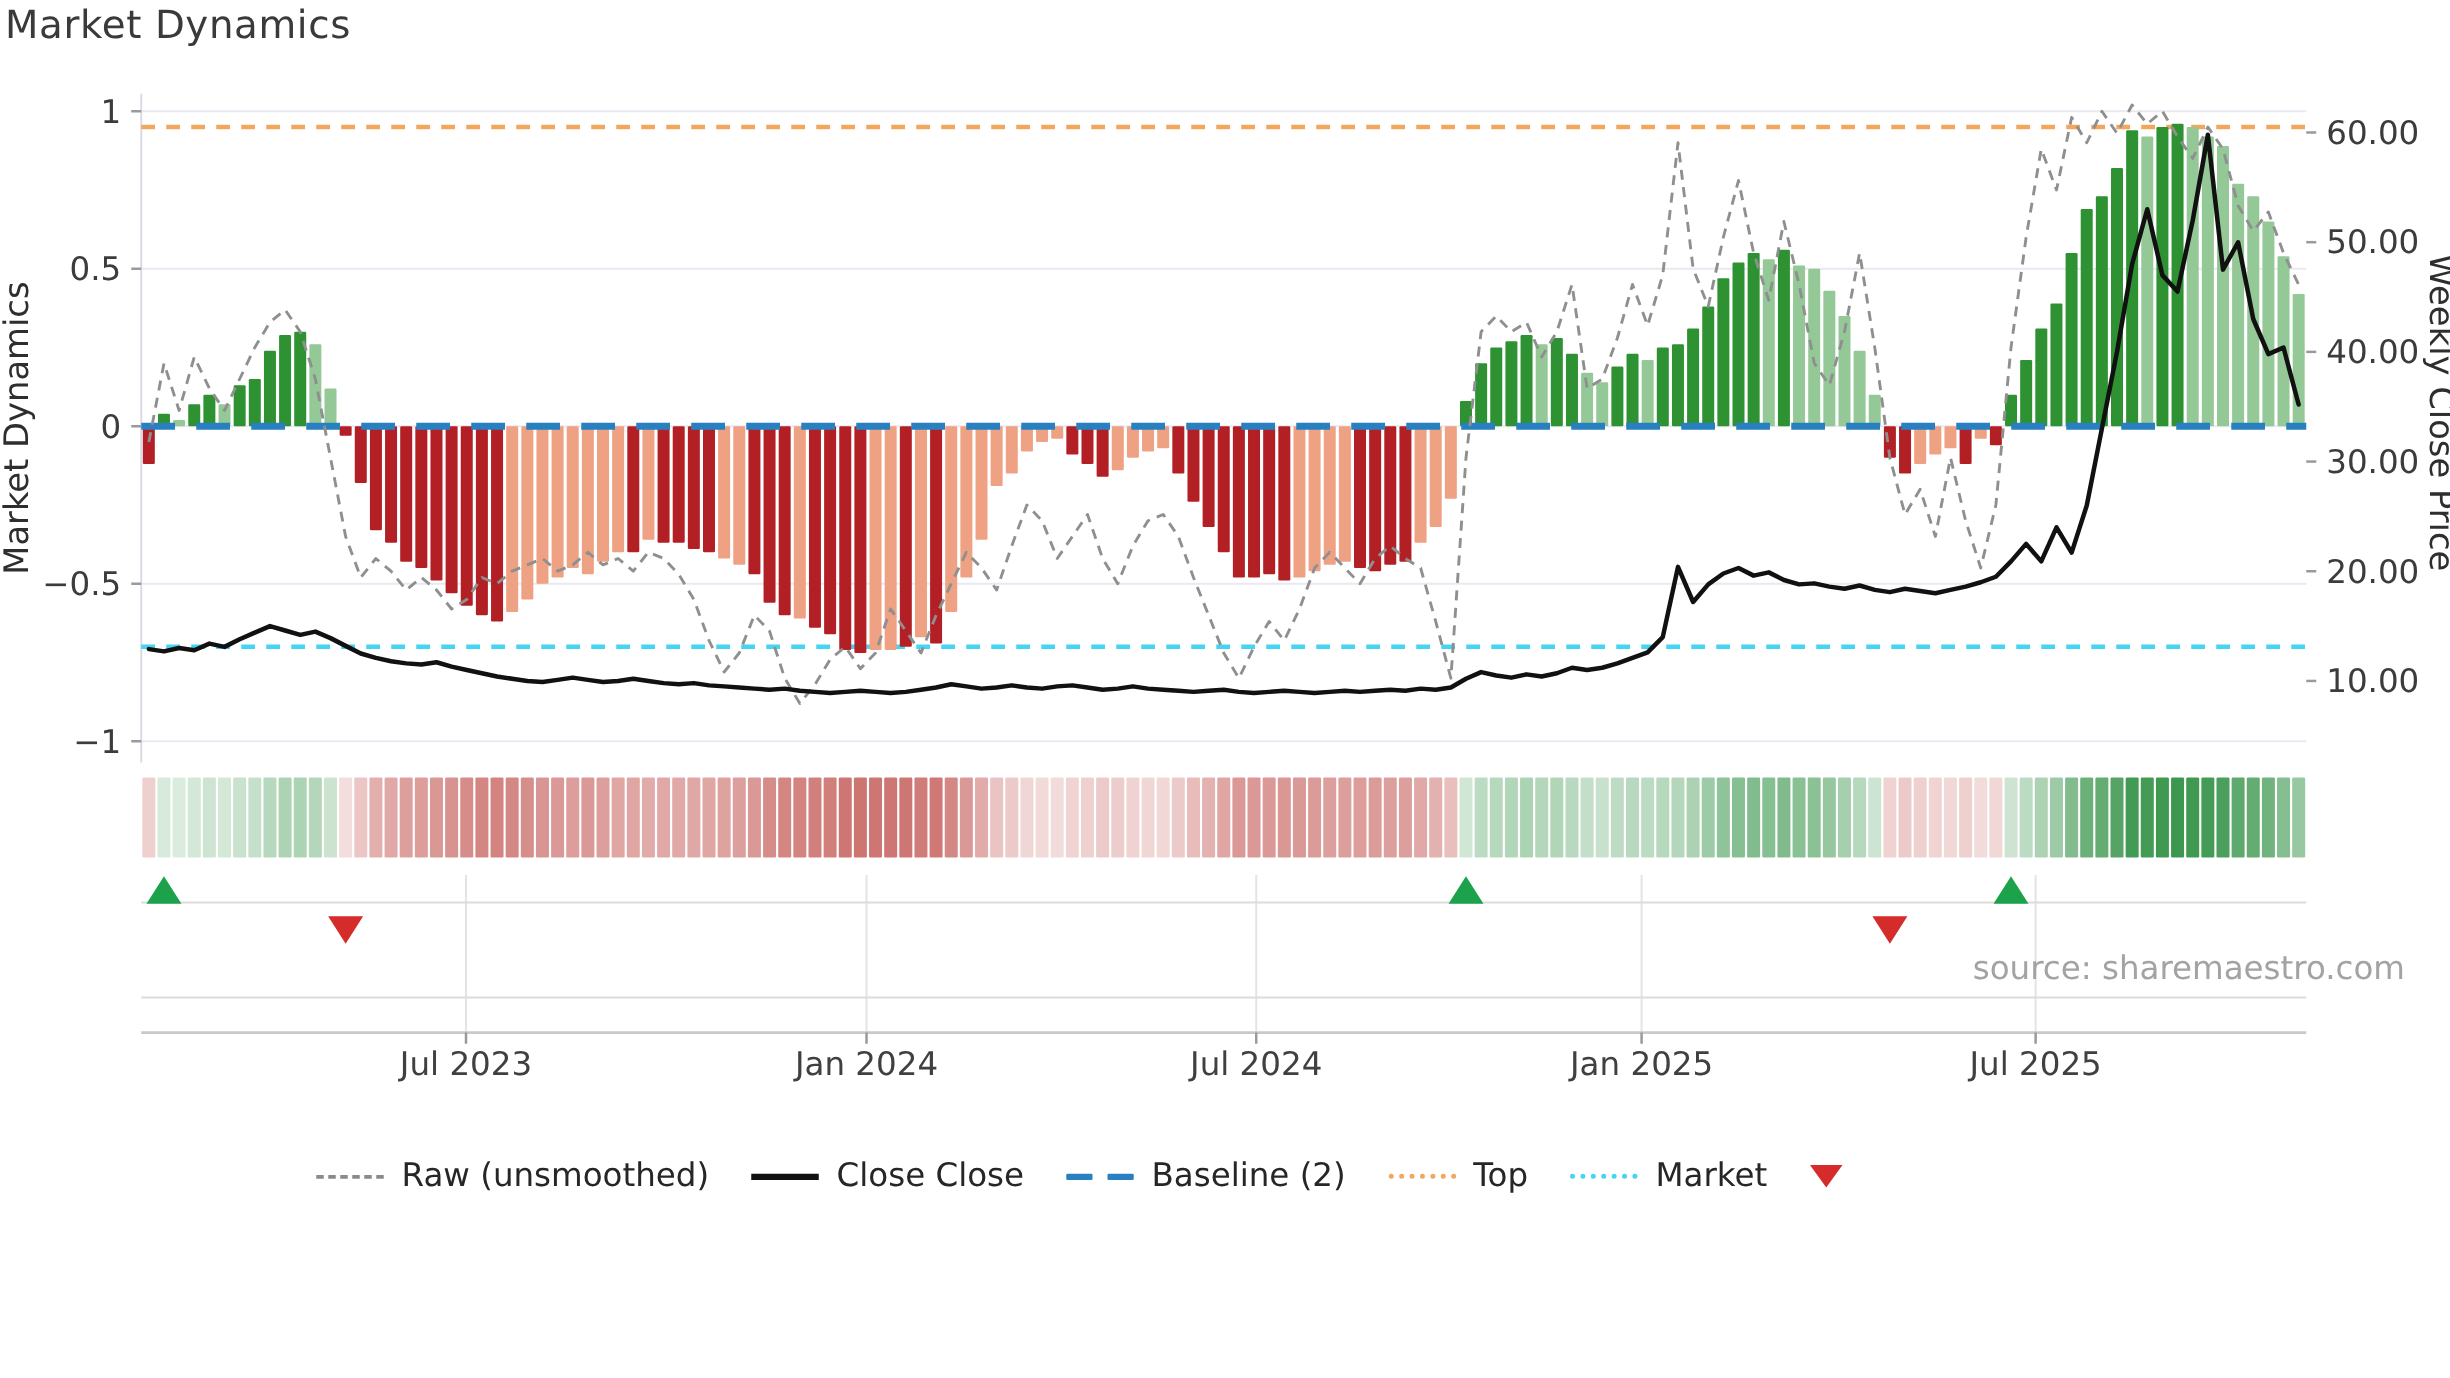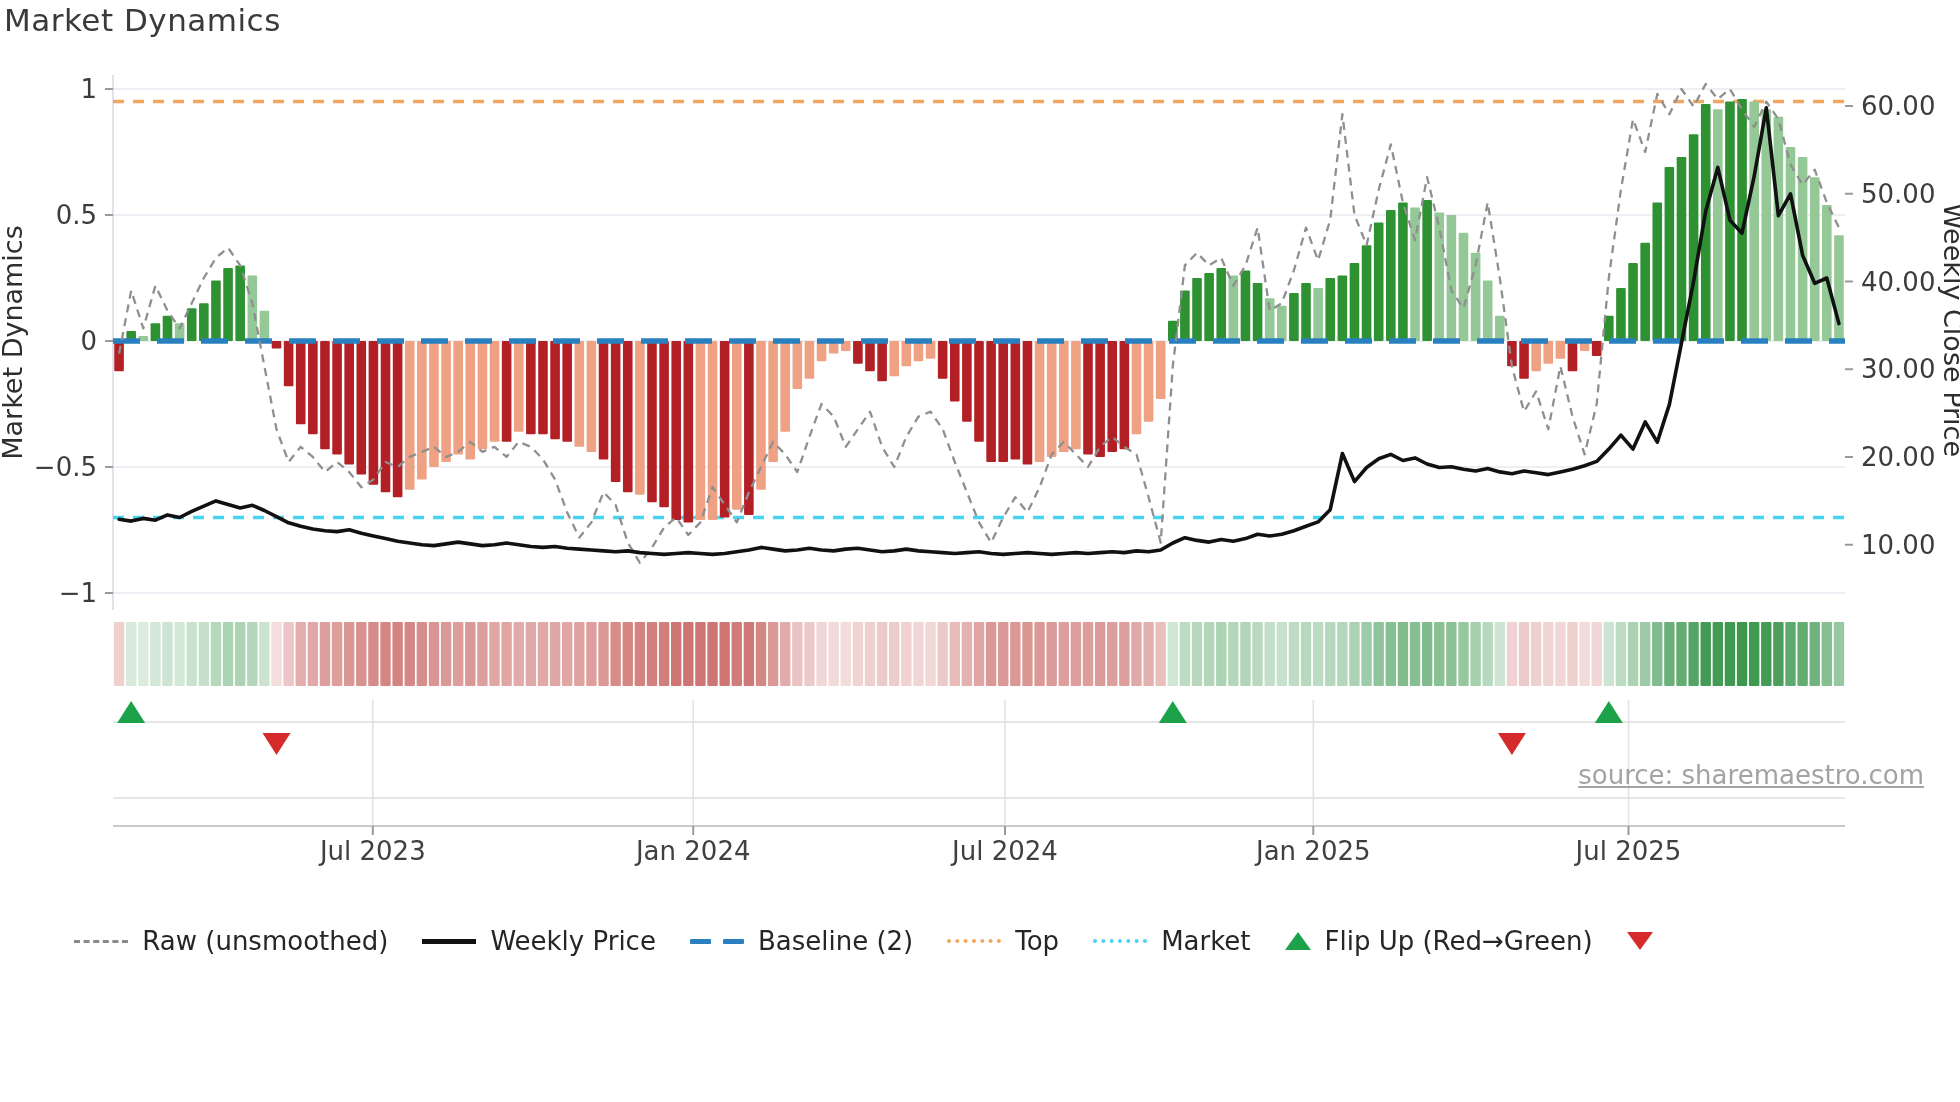--- a/index.html
+++ b/index.html
@@ -2,21 +2,21 @@
 <html><head>
 <meta charset="utf-8">
 <style>
   html,body{margin:0;padding:0;background:#ffffff;}
   body{width:1960px;height:1102px;overflow:hidden;position:relative;
        font-family:"DejaVu Sans","Liberation Sans",sans-serif;}
   .stage{position:absolute;inset:0;}
   .page-title{position:absolute;left:4px;top:2px;margin:0;font-size:31px;font-weight:500;
               color:#3a3a3a;letter-spacing:0.5px;}
   #chart-svg{position:absolute;left:0;top:0;}
-  .source-credit{position:absolute;right:36px;top:760px;font-size:26px;color:#a3a3a3;text-decoration:underline;}
+  .source-credit{position:absolute;right:36px;top:760px;font-size:26px;color:#a3a3a3;}
   .legend{position:absolute;left:0;top:926px;width:1727px;display:flex;
           justify-content:center;align-items:center;gap:34px;}
   .legend-item{display:flex;align-items:center;gap:14px;}
   .legend-label{font-size:26px;color:#262626;}
   .sw-line{display:inline-block;width:54px;height:0;}
   .sw-raw{border-top:3.5px dashed #8a8a8a;}
   .sw-close{border-top:5px solid #111111;}
   .sw-2dash{display:inline-flex;width:54px;gap:12px;}
   .sw-2dash i{display:block;width:21px;height:5px;background:#2980c0;border-radius:1px;}
   .sw-top{border-top:4.5px dotted #f2a65e;}
@@ -397,38 +397,34 @@
 
   <div class="source-credit">source: sharemaestro.com</div>
 
   <div class="legend">
     <div class="legend-item">
       <span class="sw-line sw-raw"></span>
       <span class="legend-label">Raw (unsmoothed)</span>
     </div>
     <div class="legend-item">
       <span class="sw-line sw-close"></span>
-      <span class="legend-label">Weekly Price</span>
+      <span class="legend-label">Close Close</span>
     </div>
     <div class="legend-item">
       <span class="sw-2dash">
           <i></i>
           <i></i>
         </span>
       <span class="legend-label">Baseline (2)</span>
     </div>
     <div class="legend-item">
       <span class="sw-line sw-top"></span>
       <span class="legend-label">Top</span>
     </div>
     <div class="legend-item">
       <span class="sw-line sw-bottom"></span>
       <span class="legend-label">Market</span>
     </div>
     <div class="legend-item">
-      <span class="tri-up"></span>
-      <span class="legend-label">Flip Up (Red→Green)</span>
-    </div>
-    <div class="legend-item">
       <span class="tri-down"></span>
     </div>
   </div>
 </div>
 
 </body></html>

